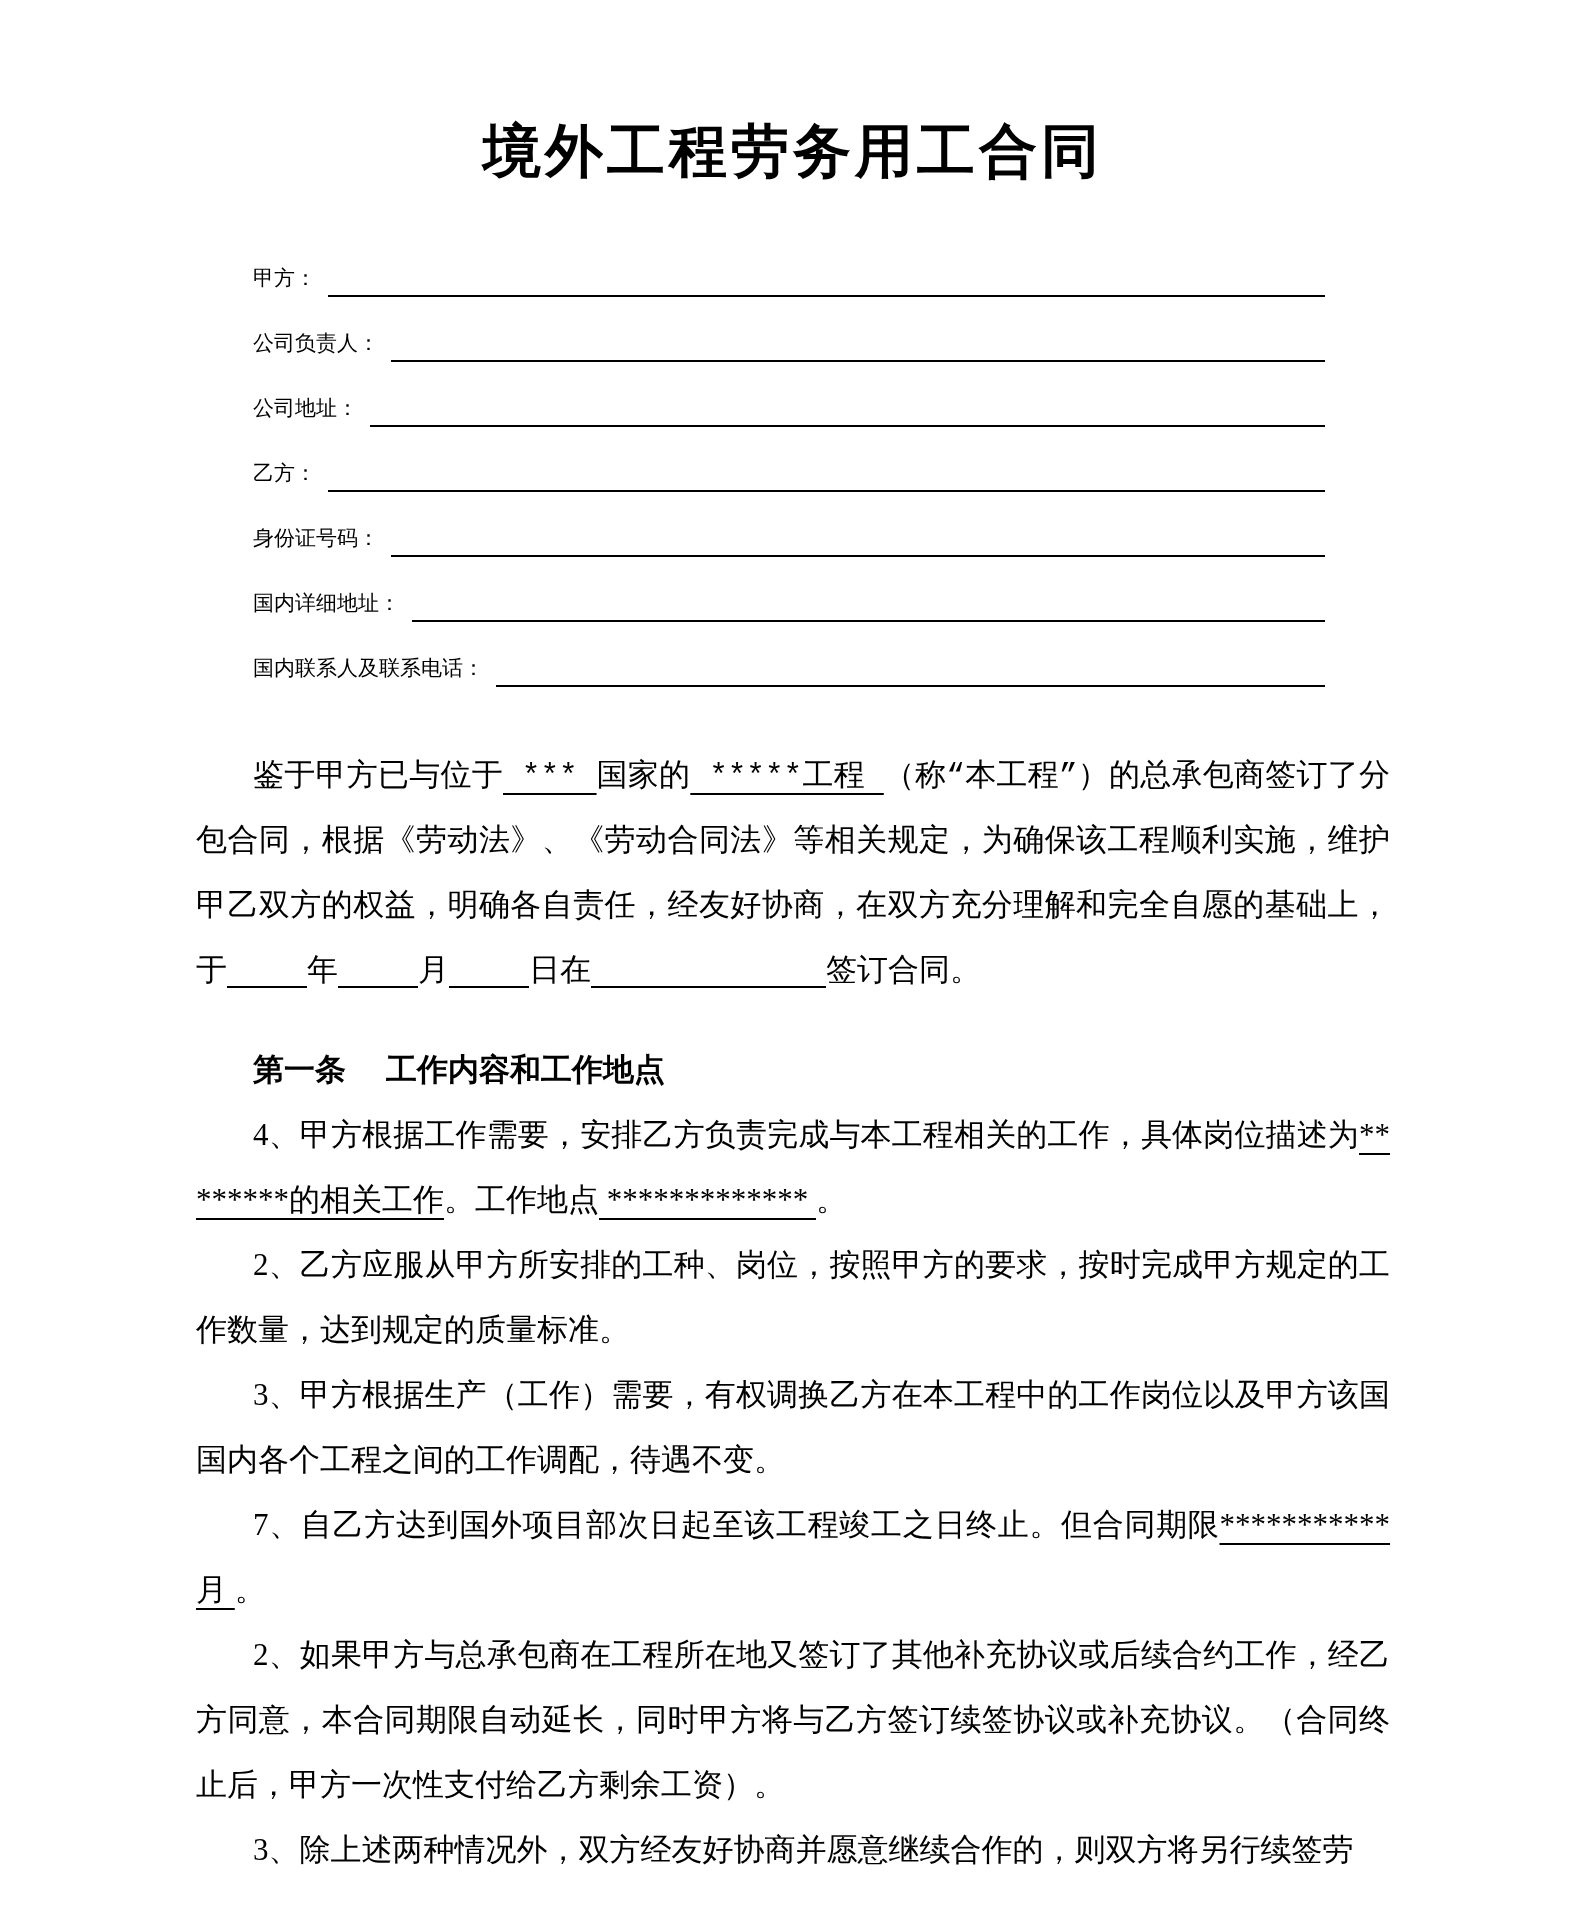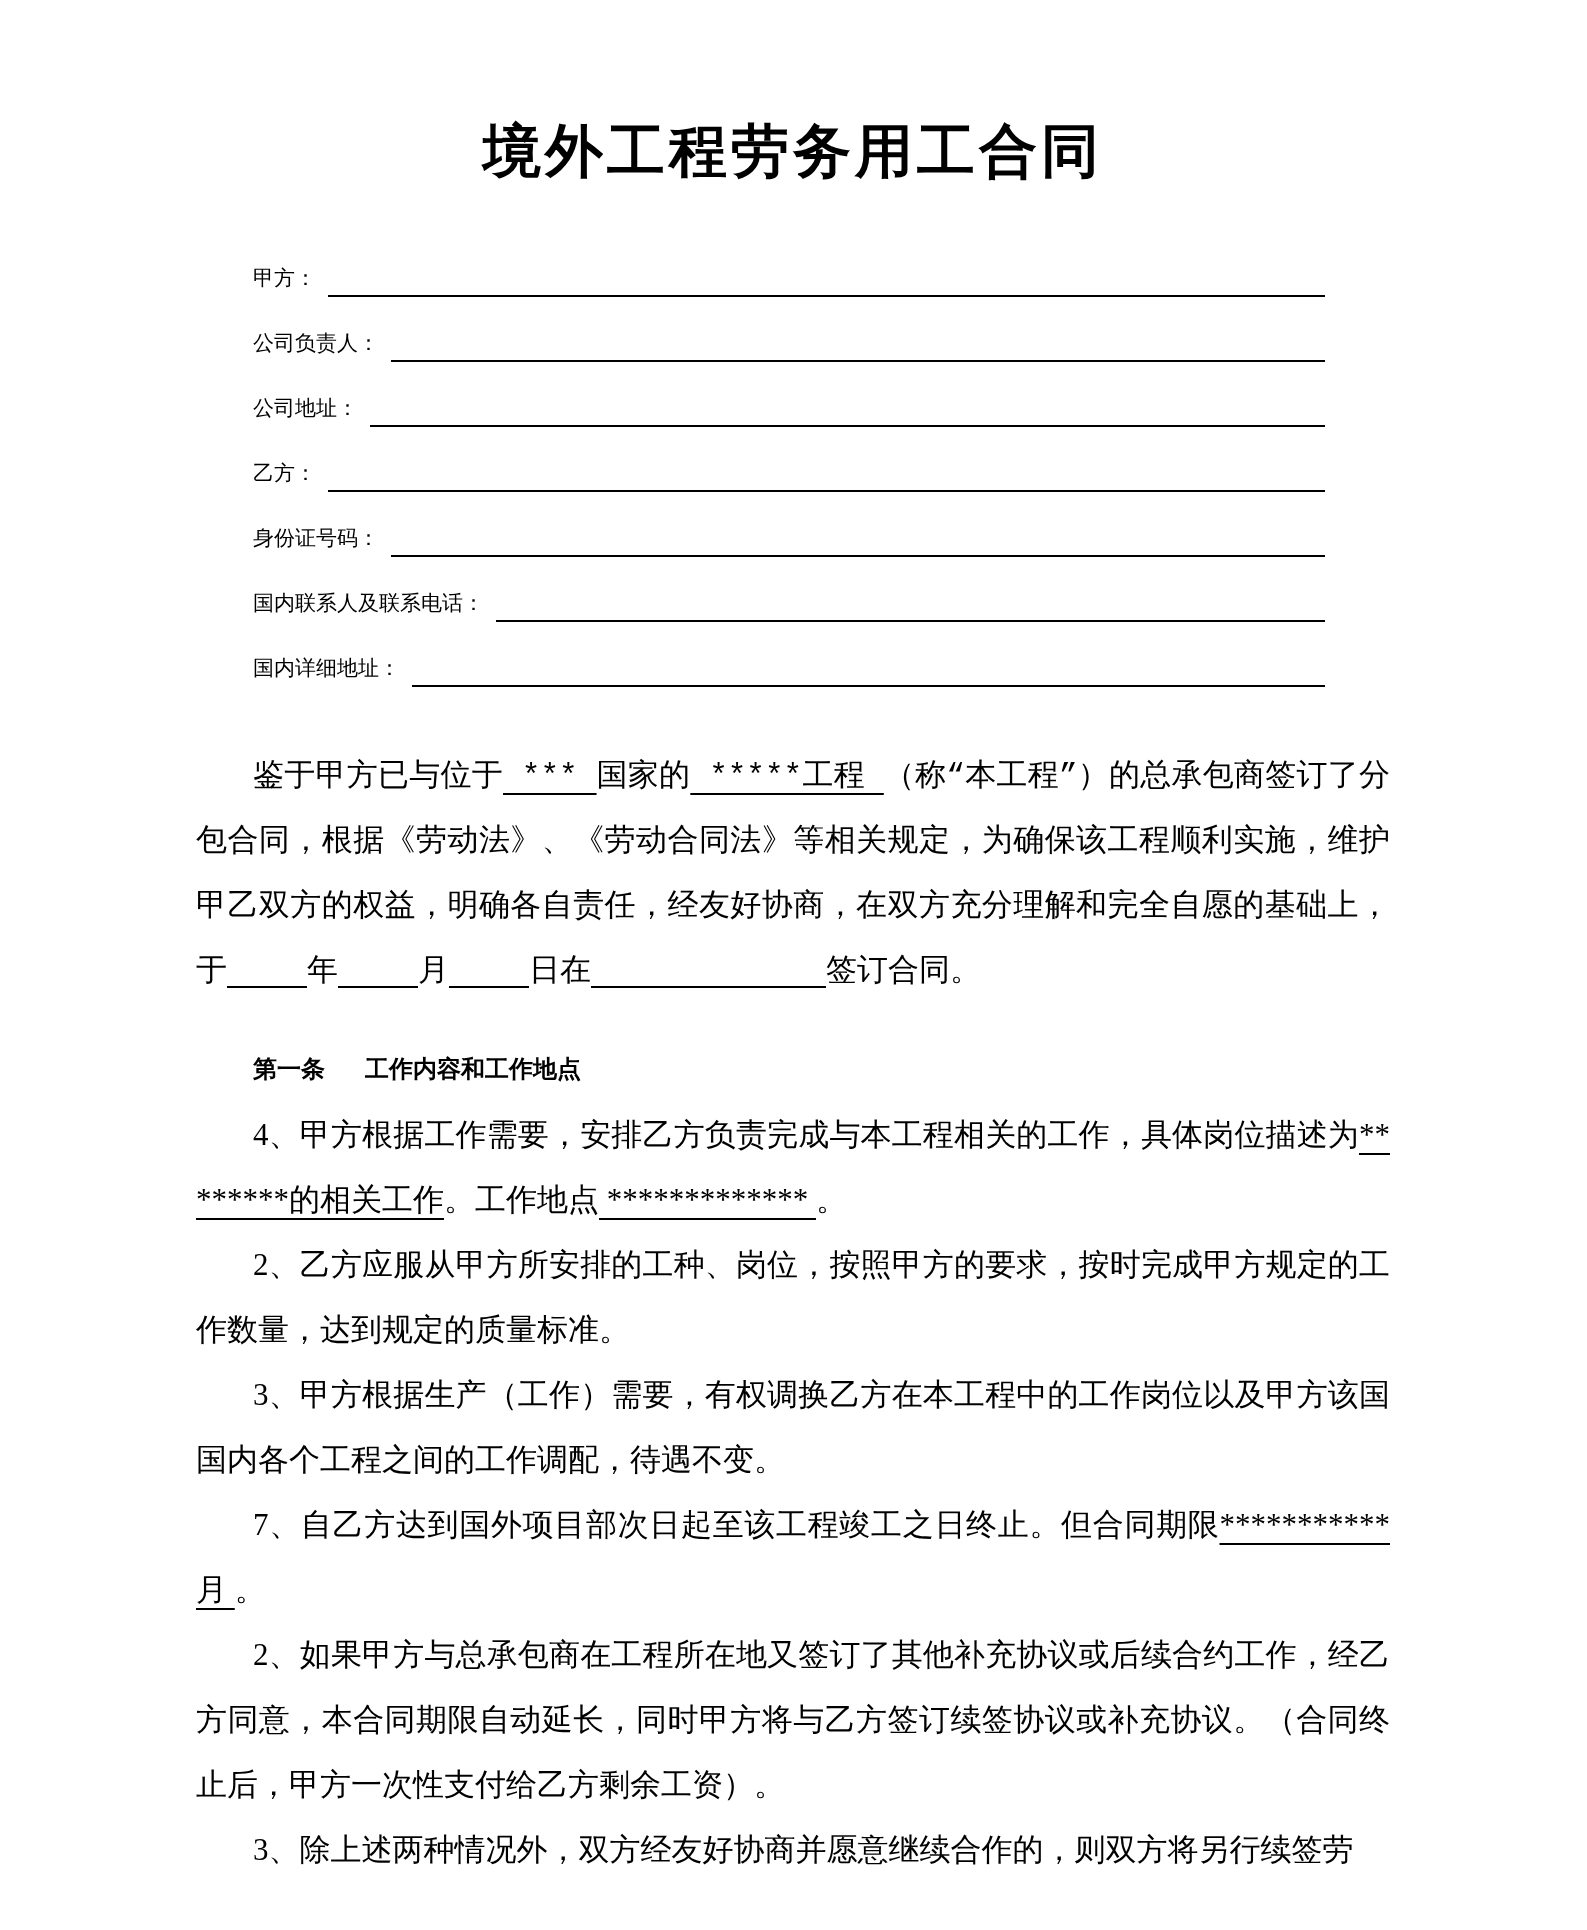--- a/index.html
+++ b/index.html
@@ -28,21 +28,21 @@
     margin:0 65px 10px 12px; height:40px;
   }
 
   .preamble { margin-top:47px; margin-bottom:33px;font-family:Liberation Mono, monospace; }
 
   .para {
     font-size:31px; line-height:65px;
     text-align:justify; text-indent:57px;
     word-break:break-all;
   }
-  .heading { font-size:24px; font-weight:700; line-height:65px; text-indent:57px; }
+  .heading { font-size:31px; font-weight:700; line-height:65px; text-indent:57px; }
   .heading .htitle { margin-left:40px; }
 
   .u {
     text-decoration:underline;
     text-underline-offset:8px;
     text-decoration-thickness:2px;
   }
   .blank {
     display:inline-block; height:40px;
     border-bottom:2px solid #000;
@@ -70,25 +70,25 @@
       </div>
       <div class="field-row">
         <span class="field-label">乙方：</span>
         <span class="field-line"></span>
       </div>
       <div class="field-row">
         <span class="field-label">身份证号码：</span>
         <span class="field-line"></span>
       </div>
       <div class="field-row">
-        <span class="field-label">国内联系人及联系电话：</span>
+        <span class="field-label">国内详细地址：</span>
         <span class="field-line"></span>
       </div>
       <div class="field-row">
-        <span class="field-label">国内详细地址：</span>
+        <span class="field-label">国内联系人及联系电话：</span>
         <span class="field-line"></span>
       </div>
     </div>
 
   <div class="contract-body">
       <p class="para preamble"><span>鉴于甲方已与位于</span><span class="u">&nbsp;***&nbsp;</span><span>国家的</span><span class="u">&nbsp;*****工程&nbsp;</span><span>（称“本工程”）的总承包商签订了分包合同，根据《劳动法》、《劳动合同法》等相关规定，为确保该工程顺利实施，维护甲乙双方的权益，明确各自责任，经友好协商，在双方充分理解和完全自愿的基础上，于</span><span class="blank" style="width: 80px;"></span><span>年</span><span class="blank" style="width: 80px;"></span><span>月</span><span class="blank" style="width: 80px;"></span><span>日在</span><span class="blank" style="width: 235px;"></span><span>签订合同。</span></p>
       <p class="heading"><span class="hnum">第一条</span><span class="htitle">工作内容和工作地点</span></p>
       <p class="para"><span>4、甲方根据工作需要，安排乙方负责完成与本工程相关的工作，具体岗位描述为</span><span class="u">********的相关工作</span><span>。工作地点</span><span class="u">&nbsp;*************&nbsp;</span><span>。</span></p>
       <p class="para"><span>2、乙方应服从甲方所安排的工种、岗位，按照甲方的要求，按时完成甲方规定的工作数量，达到规定的质量标准。</span></p>
       <p class="para"><span>3、甲方根据生产（工作）需要，有权调换乙方在本工程中的工作岗位以及甲方该国国内各个工程之间的工作调配，待遇不变。</span></p>

